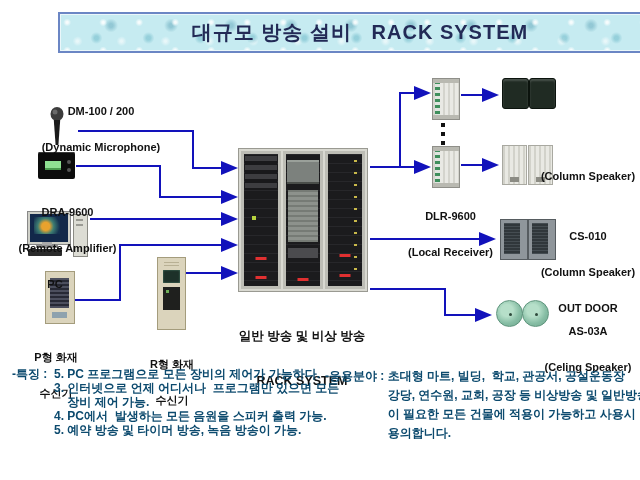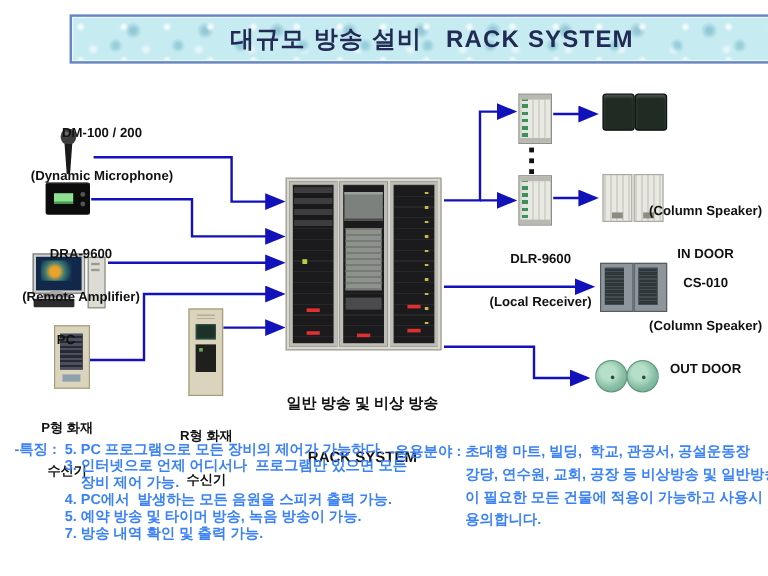--- a/index.html
+++ b/index.html
@@ -91,21 +91,21 @@
        background-image:repeating-linear-gradient(90deg,#d2d2ca 0 2px,transparent 2px 5px);}
   .cs410 .foot{position:absolute;left:7px;bottom:2px;width:9px;height:5px;background:#8c8c84;}
   .cs010{width:26px;height:39px;background:#8f969b;border:1px solid #565c60;}
   .cs010 .grille{position:absolute;left:3px;top:3px;width:16px;height:31px;background:#30373b;
        background-image:repeating-linear-gradient(180deg,#454d52 0 1px,transparent 1px 3px);}
   .as03a{width:25px;height:25px;border-radius:50%;border:1px solid #5f957d;
        background:radial-gradient(circle at 40% 38%,#b6dfc9 0 6px,#86bda4 60%,#6da58c 100%);}
   .as03a i{position:absolute;left:50%;top:50%;width:3px;height:3px;margin:-1px 0 0 -1px;
        background:#2e4a3c;border-radius:50%;display:block;}
   
-  .block{position:absolute;z-index:6;display:flex;font-size:12px;font-weight:bold;color:#3b82f6;}
+  .block{position:absolute;z-index:6;display:flex;font-size:12px;font-weight:bold;color:#0c4a6e;}
   .block .blabel{white-space:pre;}
   .block .blines div{white-space:pre;}
   #features{left:12px;top:367px;}
   #features .blabel{line-height:14px;}
   #features .blines div{line-height:14px;}
   #applications{left:325px;top:367px;}
   #applications .blabel{line-height:19px;}
   #applications .blines div{line-height:19px;}
 </style>
 </head>
@@ -129,21 +129,21 @@
     <path class="w" d="M74,300 H120 V245 H235" marker-end="url(#arr)"></path>
     <path class="w" d="M186,273 H235" marker-end="url(#arr)"></path>
     <path class="w" d="M370,167 H400 V93 H428" marker-end="url(#arr)"></path>
     <path class="w" d="M400,167 H428" marker-end="url(#arr)"></path>
     <path class="w" d="M461,95 H496" marker-end="url(#arr)"></path>
     <path class="w" d="M461,165 H496" marker-end="url(#arr)"></path>
     <path class="w" d="M370,239 H493" marker-end="url(#arr)"></path>
     <path class="w" d="M370,289 H445 V315 H489" marker-end="url(#arr)"></path>
   </svg>
 
-  <div class="lbl" style="left:10px;top:81px;width:150px">
+  <div class="lbl" style="left:26px;top:81px;width:150px">
     <div>DM-100 / 200</div>
     <div>(Dynamic Microphone)</div>
   </div>
   <div class="dev mic">
     <svg width="20" height="42" viewBox="0 0 20 42">
       <ellipse cx="10" cy="7" rx="6.5" ry="7" fill="#3c3c3c"></ellipse>
       <ellipse cx="8" cy="5" rx="2.5" ry="2.5" fill="#6a6a6a"></ellipse>
       <path d="M6.8,13 L13.2,13 L11.4,38 L8.6,38 Z" fill="#1a1a1a"></path>
     </svg>
   </div>
@@ -242,51 +242,53 @@
   <div class="dev kfs" style="left:529px;top:78px;"></div>
 
   <div class="dev cs410" style="left:502px;top:145px;">
       <span class="foot"></span>
     </div>
   <div class="dev cs410" style="left:528px;top:145px;">
       <span class="foot"></span>
     </div>
   <div class="lbl" style="left:536px;top:146px;width:104px">
     <div>(Column Speaker)</div>
-    <div>IN DOOR</div>
   </div>
 
   <div class="dev cs010" style="left:500px;top:219px;">
       <span class="grille"></span>
     </div>
   <div class="dev cs010" style="left:528px;top:219px;">
       <span class="grille"></span>
     </div>
   <div class="lbl" style="left:536px;top:206px;width:104px">
     <div>CS-010</div>
     <div>(Column Speaker)</div>
     <div>OUT DOOR</div>
   </div>
 
   <div class="dev as03a" style="left:496px;top:300px;">
       <i></i>
     </div>
   <div class="dev as03a" style="left:522px;top:300px;">
       <i></i>
     </div>
+  <div class="lbl" style="left:536px;top:301px;width:104px">
+    <div>AS-03A</div>
+    <div>(Celing Speaker)</div>
+  </div>
 
   <div class="block" id="features">
     <span class="blabel">-특징 :  </span>
     <div class="blines">
         <div>5. PC 프로그램으로 모든 장비의 제어가 가능하다.</div>
         <div>3. 인터넷으로 언제 어디서나  프로그램만 있으면 모든</div>
         <div>    장비 제어 가능.</div>
         <div>4. PC에서  발생하는 모든 음원을 스피커 출력 가능.</div>
         <div>5. 예약 방송 및 타이머 방송, 녹음 방송이 가능.</div>
-        <div>7. 방송 내역 확인 및 출력 가능.</div>
       </div>
   </div>
 
   <div class="block" id="applications">
     <span class="blabel">-응용분야 : </span>
     <div class="blines">
         <div>초대형 마트, 빌딩,  학교, 관공서, 공설운동장</div>
         <div>강당, 연수원, 교회, 공장 등 비상방송 및 일반방송</div>
         <div>이 필요한 모든 건물에 적용이 가능하고 사용시</div>
         <div>용의합니다.</div>

